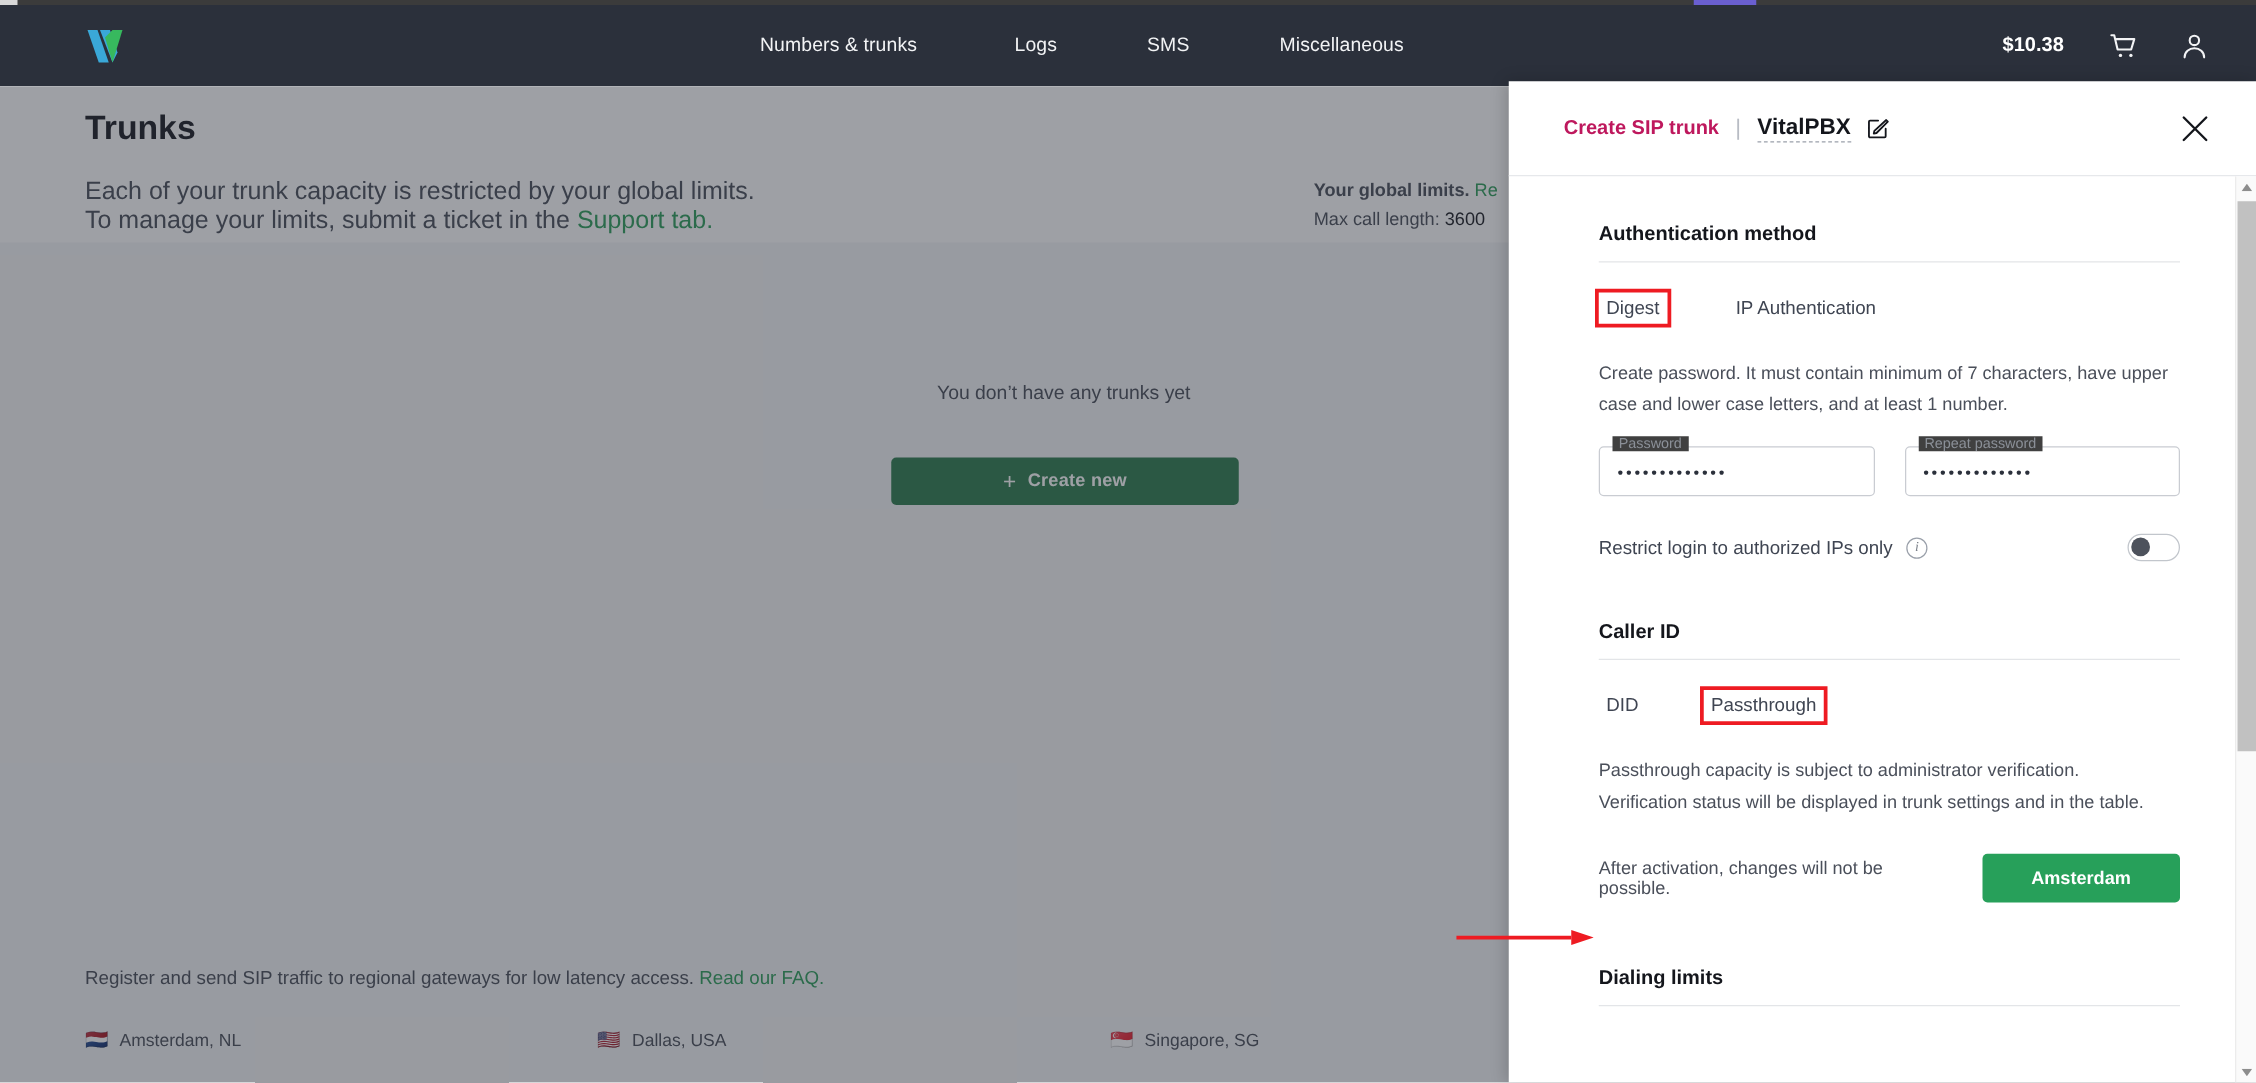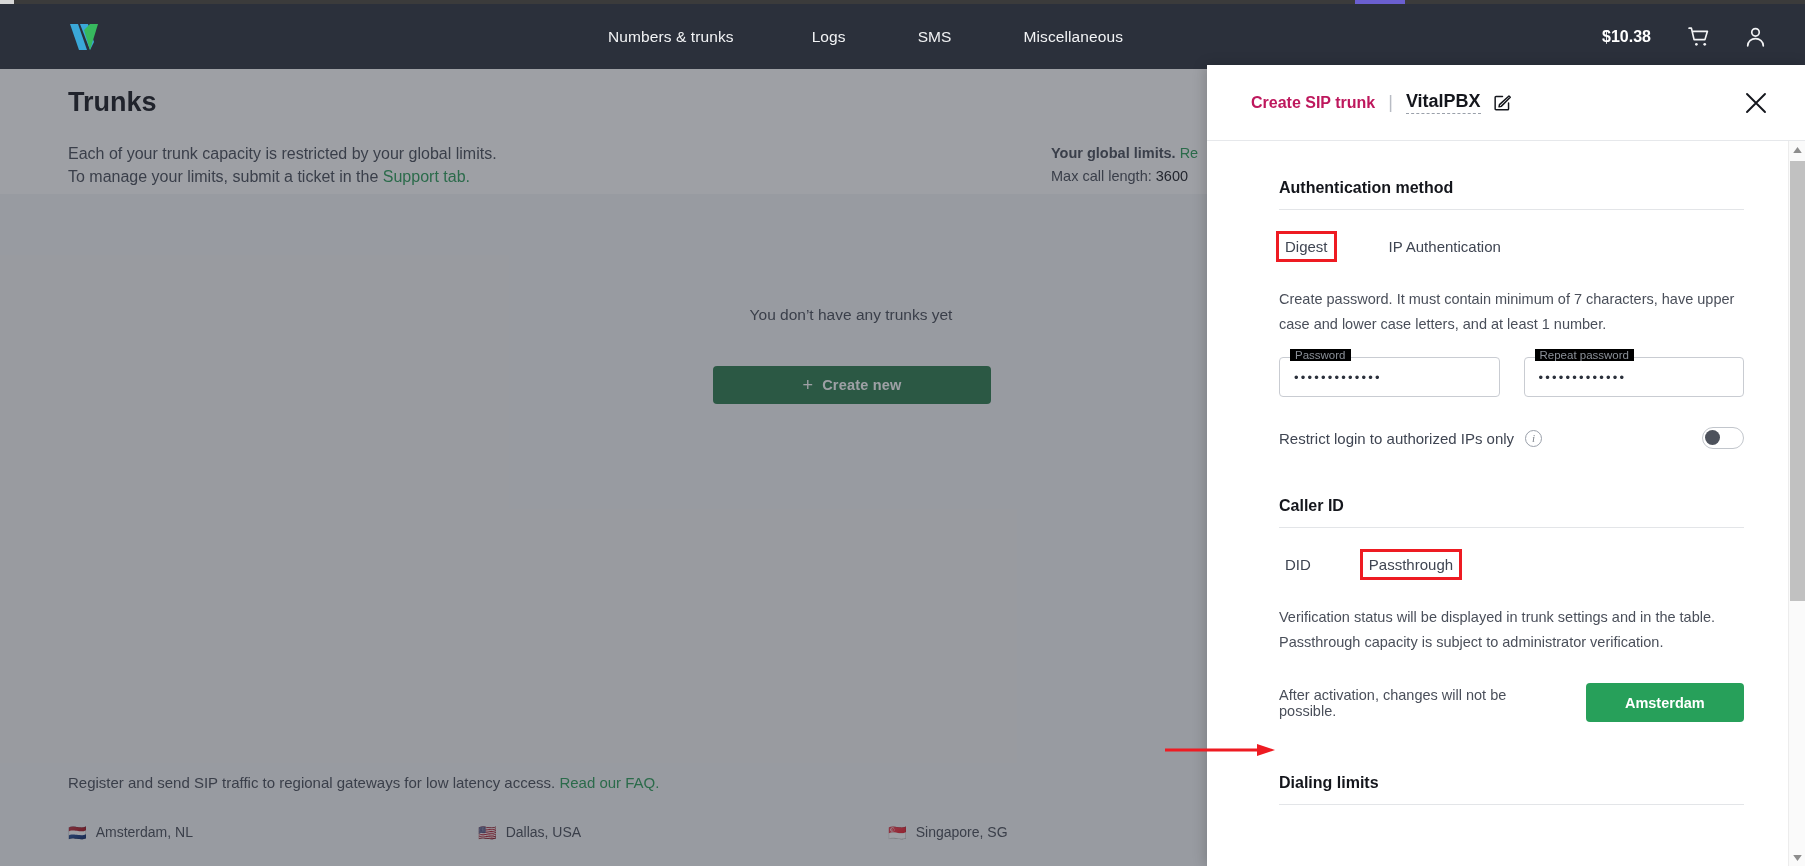--- a/index.html
+++ b/index.html
@@ -61,21 +61,21 @@
   .page-body {
     position: absolute; top: 125px; left: 0; width: 1805px; height: 672px;
     background: #f5f6f7;
   }
   .page-title {
     position: absolute; left: 68px; top: 18px;
     font-size: 27px; font-weight: bold; color: #1b1d23;
   }
   .page-sub {
     position: absolute; left: 68px; top: 73px;
-    font-size: 16px; line-height: 23px; color: #4a4f5a;
+    font-size: 20px; line-height: 23px; color: #4a4f5a;
   }
   .link-green { color: #2e9e5b; cursor: pointer; }
   .limits {
     position: absolute; left: 1051px; top: 73px;
     font-size: 14.5px; line-height: 23px; color: #4a4f5a; white-space: nowrap;
   }
   .limits b { font-weight: bold; }
   .limits .row2 { display:block; }
   .limits .val { color:#1b1d23; font-weight:normal; }
 
@@ -154,21 +154,21 @@
     font-size: 14.5px; line-height: 25px; color: #4a4f5a; margin-bottom: 20px;
   }
 
   .field-row { display: flex; gap: 24px; margin-bottom: 30px; }
   .field { position: relative; flex: 1; }
   .field .fbox {
     height: 40px; border: 1px solid #c9ccd2; border-radius: 4px;
     display: flex; align-items: center; padding: 0 14px;
   }
   .field .flabel {
-    position: absolute; left: 11px; top: -8px; background: #000000;
+    position: absolute; left: 11px; top: -8px; background: #404040;
     padding: 0 5px; font-size: 11.5px; color: #8b9098;
   }
   .dots { font-size: 13px; letter-spacing: 2.2px; color: #2b303b; }
 
   .toggle-row {
     display: flex; align-items: center; justify-content: space-between;
     margin-bottom: 48px;
   }
   .toggle-label { font-size: 15px; color: #3f4552; display: flex; align-items: center; gap: 11px; }
   .info-i {
@@ -377,22 +377,22 @@
         <div class="sec-title">Caller ID</div>
         <div class="sec-rule"></div>
 
         <div class="tabs">
           <div class="tab">DID</div>
           <div class="tab-gap-b"></div>
           <div class="tab boxed">Passthrough</div>
         </div>
 
         <div class="pass-note">
+          <div>Passthrough capacity is subject to administrator verification.</div>
           <div>Verification status will be displayed in trunk settings and in the table.</div>
-          <div>Passthrough capacity is subject to administrator verification.</div>
         </div>
 
         <div class="activate-row">
           <div class="activate-note">After activation, changes will not be possible.</div>
           <button class="activate-btn">Amsterdam</button>
         </div>
 
         <div class="sec-title">Dialing limits</div>
         <div class="sec-rule"></div>
       </div>

